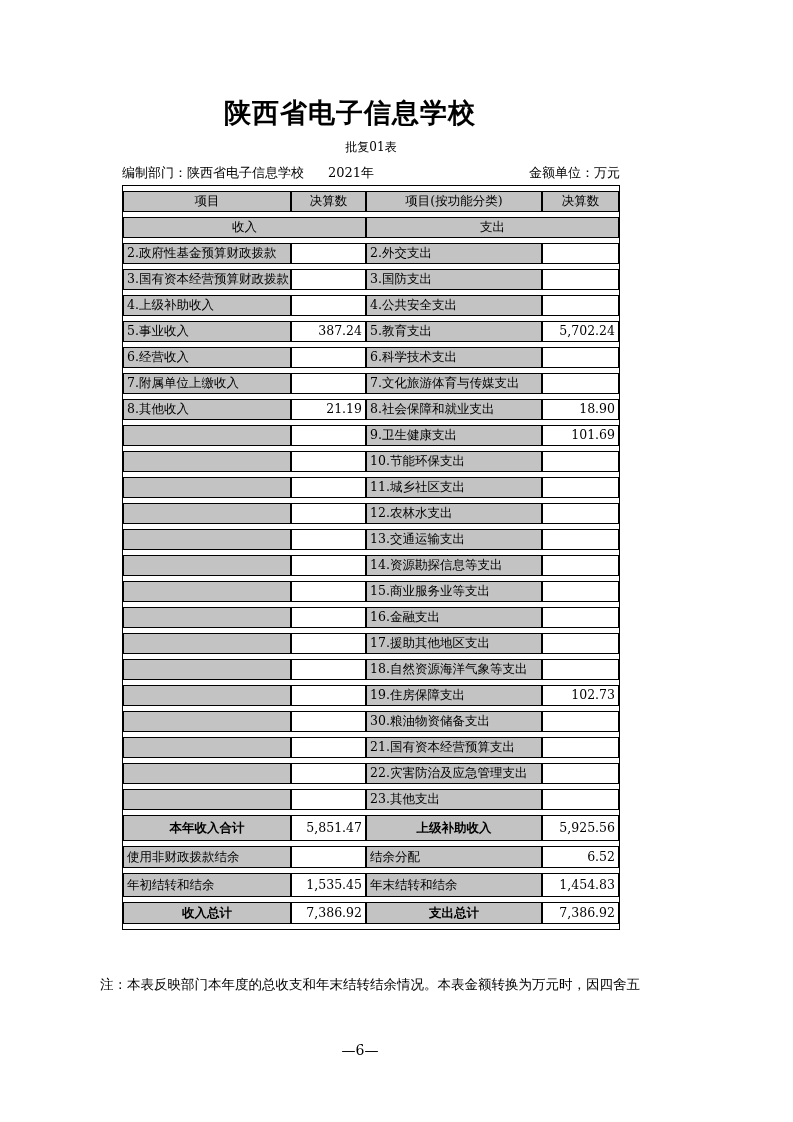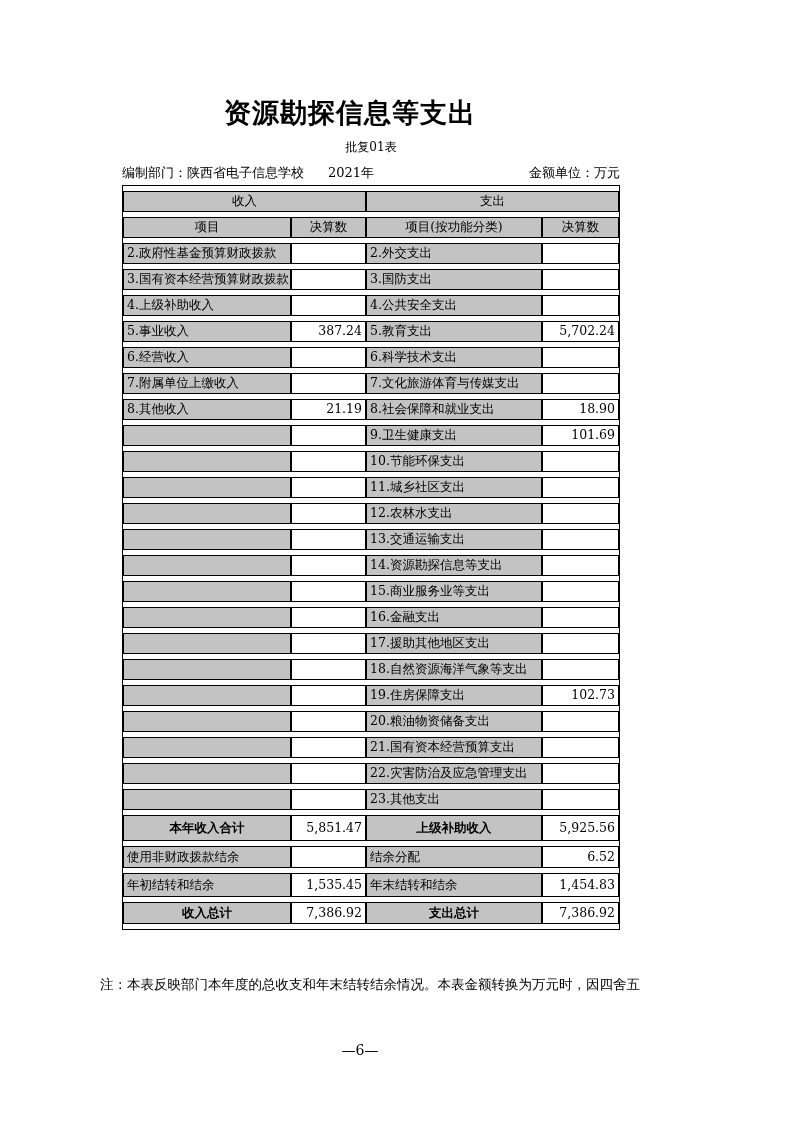--- a/index.html
+++ b/index.html
@@ -72,50 +72,50 @@
   .page-number{
     position:absolute;top:1042px;left:100px;width:520px;
     text-align:center;font-size:14px;
   }
 </style>
 </head>
 <body>
 
 <div class="page">
 
-  <h1 class="doc-title">资源勘探信息等支出</h1>
+  <h1 class="doc-title">陕西省电子信息学校</h1>
 
   <div class="approval">批复01表</div>
 
   <div class="meta-row">
     <span>
       <span>编制部门：陕西省电子信息学校</span><span class="year">2021年</span>
     </span>
     <span>金额单位：万元</span>
   </div>
 
   <div class="table-wrap">
     <table class="budget">
       <colgroup>
         <col style="width:168px">
         <col style="width:75px">
         <col style="width:176px">
         <col style="width:77px">
       </colgroup>
       <thead>
         <tr>
-          <th colspan="2">收入</th>
-          <th colspan="2">支出</th>
-        </tr>
-        <tr>
           <th>项目</th>
           <th>决算数</th>
           <th>项目(按功能分类)</th>
           <th>决算数</th>
         </tr>
+        <tr>
+          <th colspan="2">收入</th>
+          <th colspan="2">支出</th>
+        </tr>
       </thead>
       <tbody id="table-body">
           <tr>
             <td class="lbl">2.政府性基金预算财政拨款</td>
             <td class="val"></td>
             <td class="lbl">2.外交支出</td>
             <td class="val"></td>
           </tr>
           <tr>
             <td class="lbl">3.国有资本经营预算财政拨款</td>
@@ -215,21 +215,21 @@
           </tr>
           <tr>
             <td class="lbl"></td>
             <td class="val"></td>
             <td class="lbl">19.住房保障支出</td>
             <td class="val">102.73</td>
           </tr>
           <tr>
             <td class="lbl"></td>
             <td class="val"></td>
-            <td class="lbl">20.粮油物资储备支出</td>
+            <td class="lbl">30.粮油物资储备支出</td>
             <td class="val"></td>
           </tr>
           <tr>
             <td class="lbl"></td>
             <td class="val"></td>
             <td class="lbl">21.国有资本经营预算支出</td>
             <td class="val"></td>
           </tr>
           <tr>
             <td class="lbl"></td>

